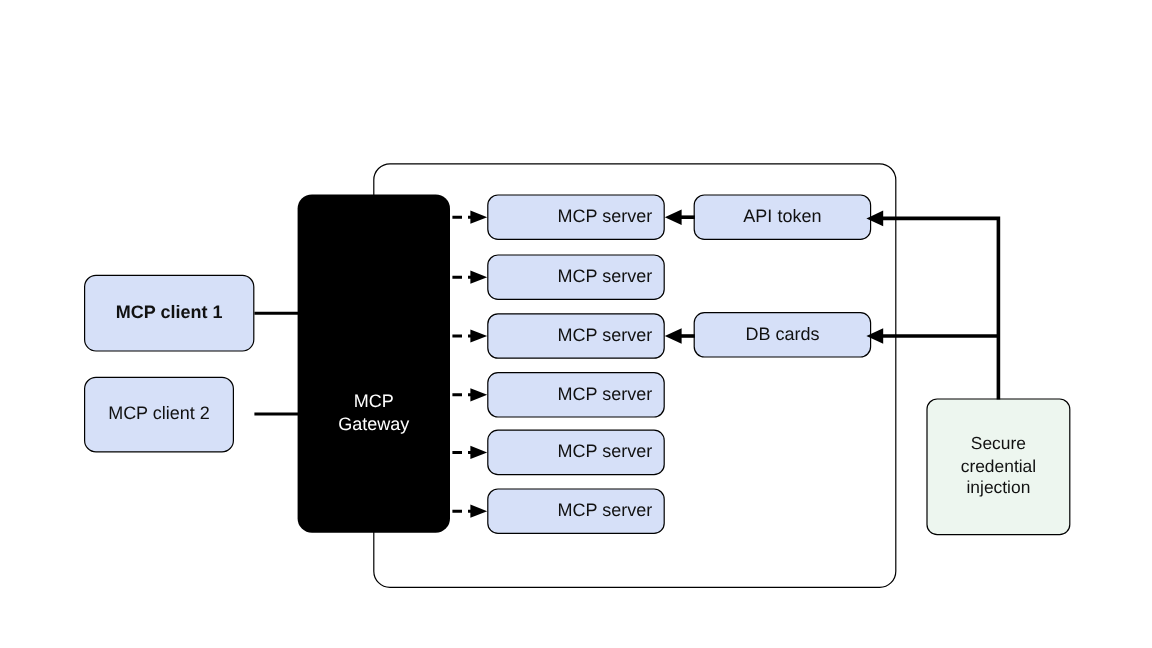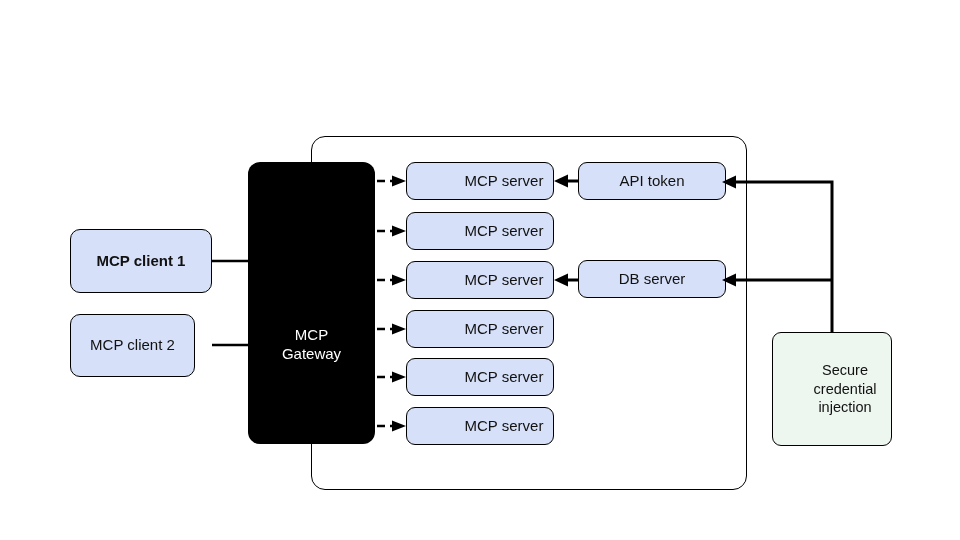--- a/index.html
+++ b/index.html
@@ -51,21 +51,20 @@
     border-radius: 12px;
     padding-top: 84px;
   }
   .gateway .inner-label { width: 74px; }
   .secure {
     left: 772px; top: 332px; width: 120px; height: 114px;
     background: #edf6ef;
     border-radius: 9px;
     font-size: 14.5px;
     line-height: 1.3;
-    justify-content: flex-end;
   }
   .secure .inner-label { width: 92px; }
   .outer-container {
     position: absolute;
     left: 311px; top: 136px; width: 436px; height: 354px;
     box-sizing: border-box;
     border: 1.5px solid #000000;
     border-radius: 14px;
     background: transparent;
   }
@@ -123,21 +122,21 @@
     <span>MCP server</span>
   </div>
   <div class="node blue-node server server-6">
     <span>MCP server</span>
   </div>
 
   <div class="node blue-node resource resource-1">
     <span>API token</span>
   </div>
   <div class="node blue-node resource resource-2">
-    <span>DB server</span>
+    <span>DB cards</span>
   </div>
 
   <div class="node secure">
     <div class="inner-label">Secure credential injection</div>
   </div>
 
 
   <svg class="wires" width="960" height="540" viewBox="0 0 960 540" xmlns="http://www.w3.org/2000/svg">
 
     <g>

